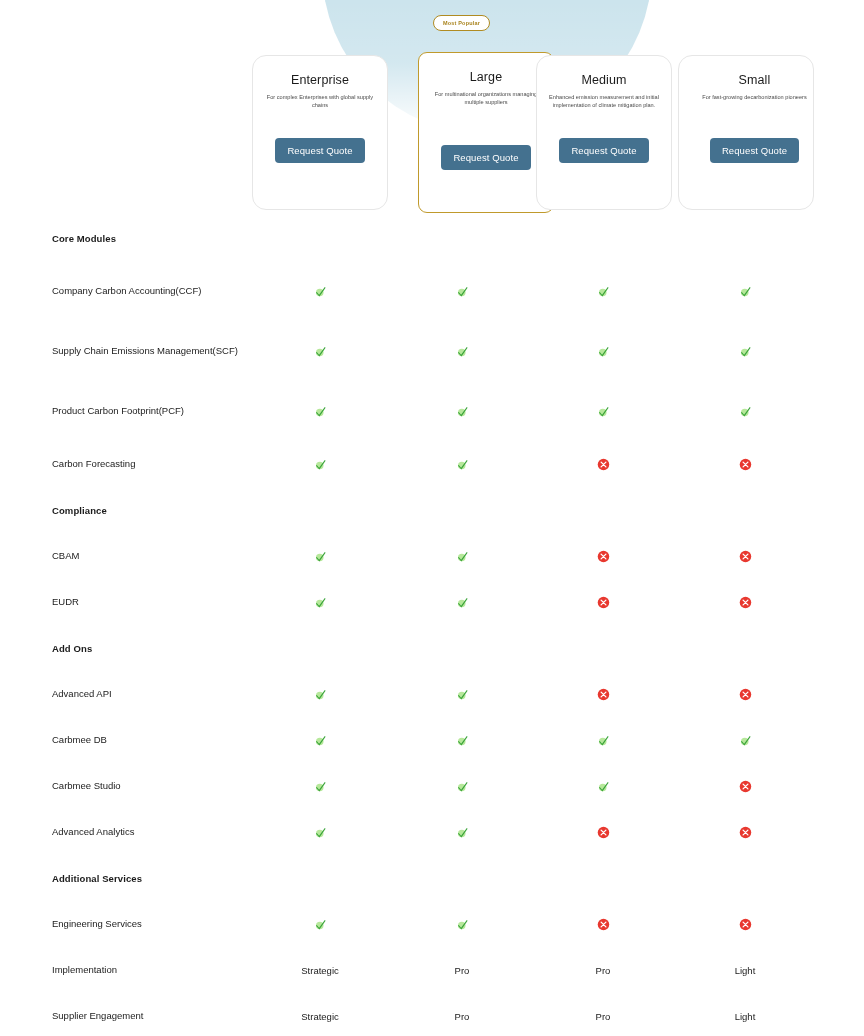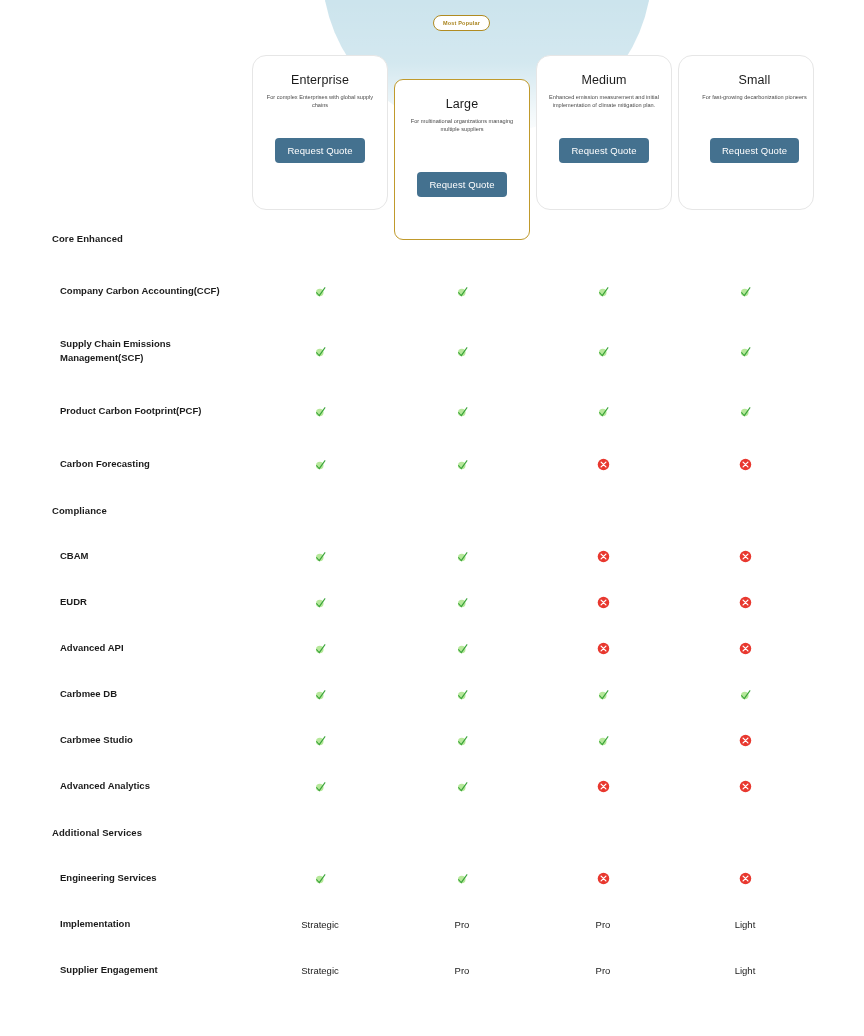--- a/index.html
+++ b/index.html
@@ -88,21 +88,21 @@
     padding-top: 17px;
   }
   .card.featured {
     top: 52px;
     height: 161px;
     border: 1.5px solid #c09a2c;
     border-radius: 9px;
   }
 
   .card-0 { left: 252px; }
-  .card-1 { left: 394px; margin-top: 27px; }
+  .card-1 { left: 418px; }
   .card-2 { left: 536px; }
   .card-3 { left: 678px; padding-left: 17px; }
 
   .card-title {
     font-size: 12.5px;
     font-weight: 400;
     color: #1b1b1b;
     letter-spacing: 0.1px;
     margin-bottom: 6px;
   }
@@ -153,26 +153,26 @@
   .row {
     position: relative;
     height: 46px;
     display: flex;
     align-items: center;
   }
   .row.tall { height: 60px; }
 
   .row-label {
     position: absolute;
-    left: 60px;
+    left: 52px;
     width: 190px;
     font-size: 9.5px;
     line-height: 1.45;
     color: #1b1b1b;
-    font-weight: 700;
+    font-weight: 400;
   }
 
   .cell {
     position: absolute;
     width: 60px;
     display: flex;
     align-items: center;
     justify-content: center;
     font-size: 9.5px;
     color: #1b1b1b;
@@ -221,21 +221,21 @@
       </div>
       <div class="card card-3">
         <div class="card-title">Small</div>
         <div class="card-desc">For fast-growing decarbonization pioneers</div>
         <button class="card-btn">Request Quote</button>
       </div>
     </div>
 
   <div class="table" id="table">
       <div class="group-head">
-        <span>Core Enhanced</span>
+        <span>Core Modules</span>
       </div>
       <div class="row tall">
         <div class="row-label">Company Carbon Accounting(CCF)</div>
         <div class="cell cell-0">
           <span class="ico">
             <svg viewBox="0 0 26 26" xmlns="http://www.w3.org/2000/svg">
               <circle cx="11.5" cy="15" r="7.5" fill="#b6e89a"></circle>
               <path d="M5.5 14.2 L10.2 19.6 L21.5 4.2 L23.2 5.6 L10.8 23.2 L3.8 15.6 Z" fill="#3ba43b"></path>
             </svg>
           </span>
@@ -436,20 +436,23 @@
         </div>
         <div class="cell cell-3">
           <span class="ico">
             <svg viewBox="0 0 26 26" xmlns="http://www.w3.org/2000/svg">
               <circle cx="13" cy="13" r="11.5" fill="#e8382f"></circle>
               <path d="M8.2 8.2 L17.8 17.8 M17.8 8.2 L8.2 17.8" stroke="#ffffff" stroke-width="2.6" stroke-linecap="round"></path>
             </svg>
           </span>
         </div>
       </div>
+      <div class="group-head">
+        <span>Add Ons</span>
+      </div>
       <div class="row">
         <div class="row-label">Advanced API</div>
         <div class="cell cell-0">
           <span class="ico">
             <svg viewBox="0 0 26 26" xmlns="http://www.w3.org/2000/svg">
               <circle cx="11.5" cy="15" r="7.5" fill="#b6e89a"></circle>
               <path d="M5.5 14.2 L10.2 19.6 L21.5 4.2 L23.2 5.6 L10.8 23.2 L3.8 15.6 Z" fill="#3ba43b"></path>
             </svg>
           </span>
         </div>

